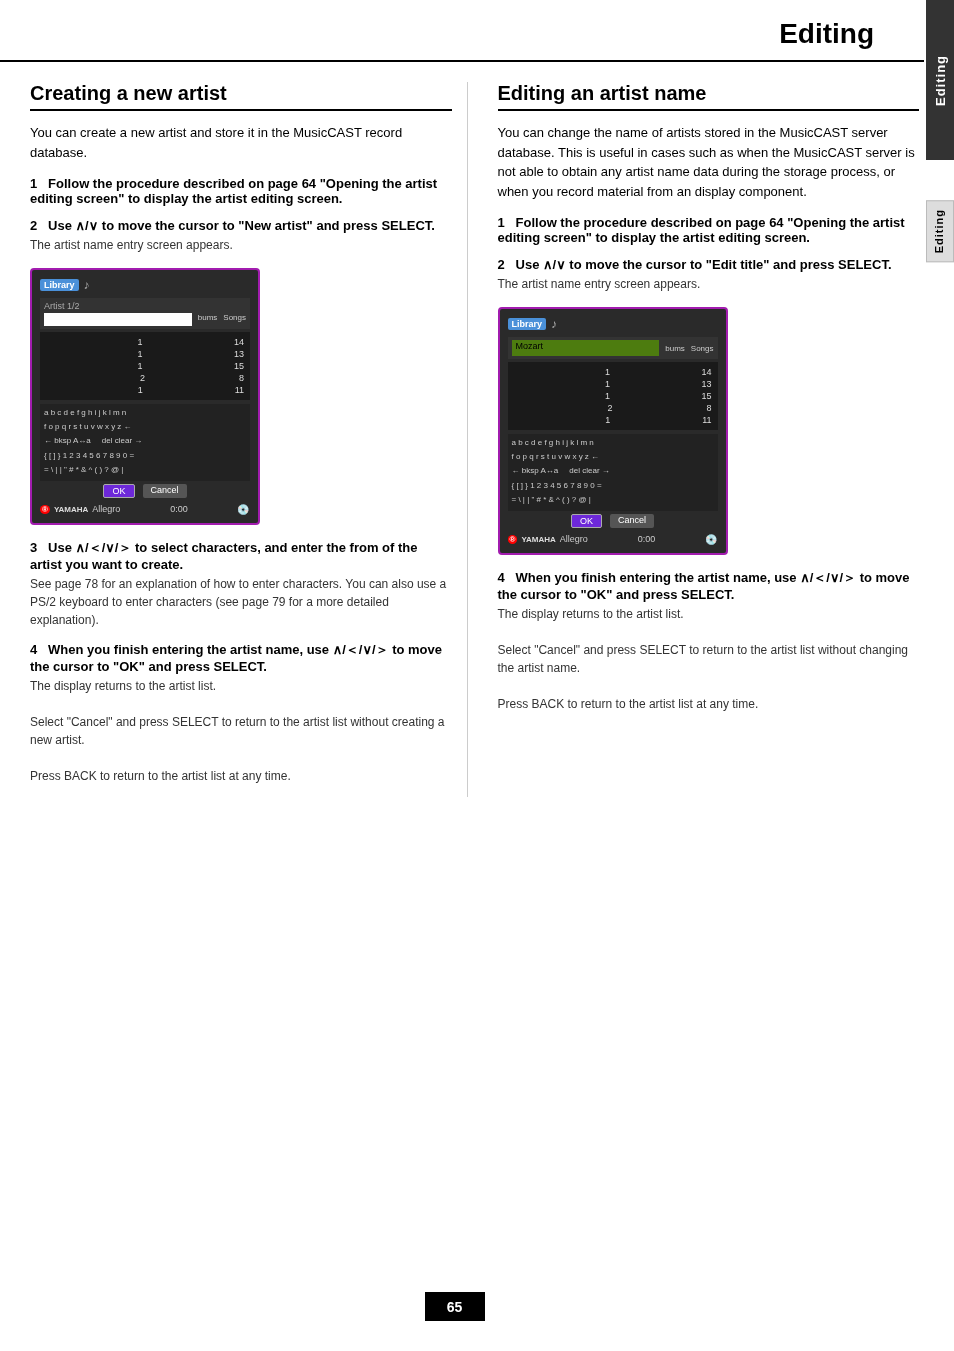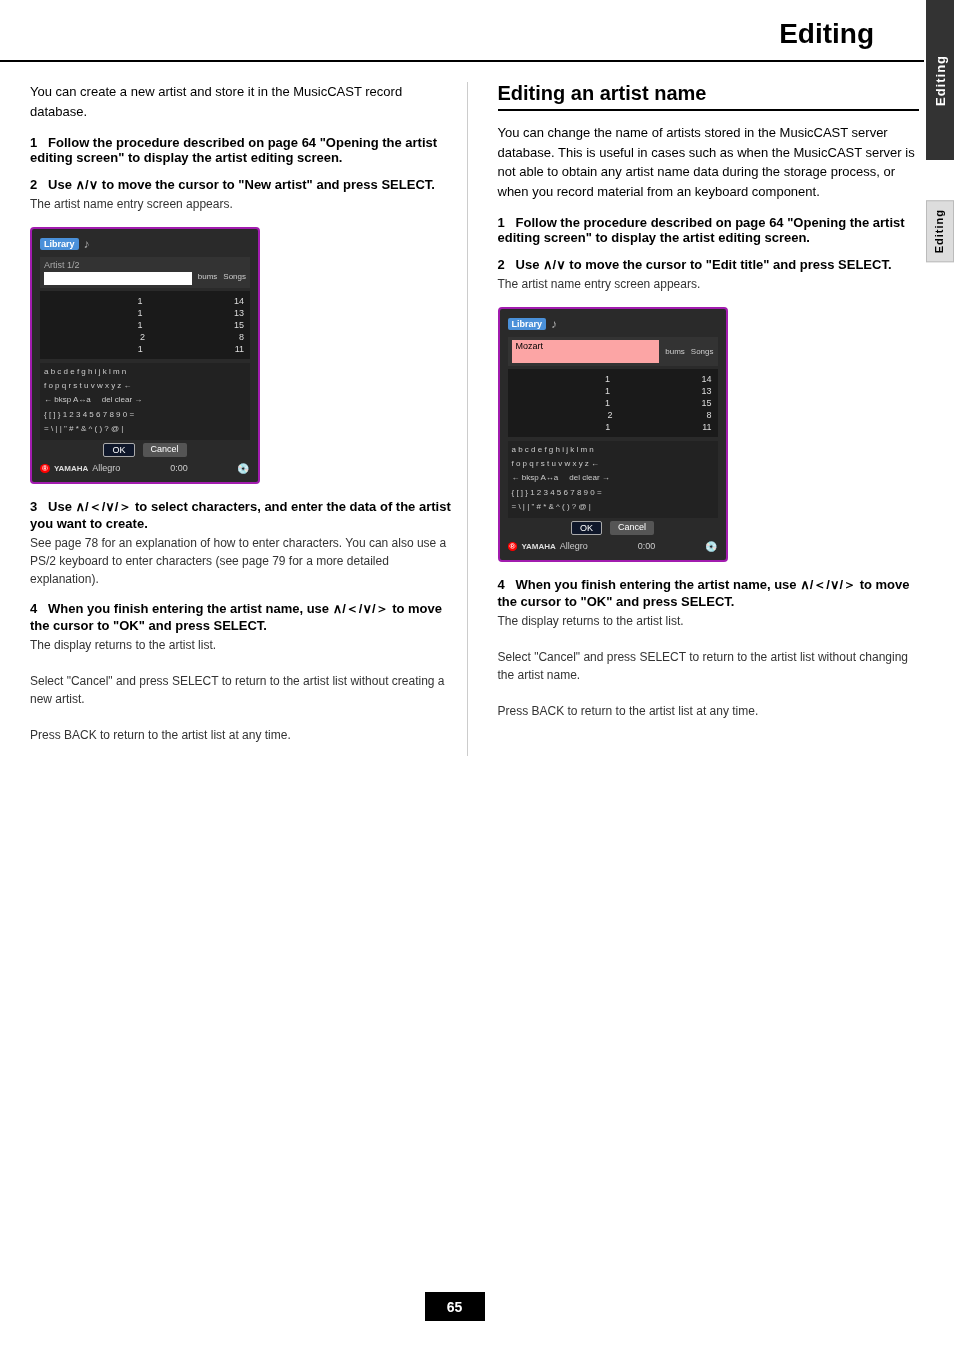--- a/index.html
+++ b/index.html
@@ -162,21 +162,21 @@
 
     .screen-btn {
       background: #555;
       color: #fff;
       padding: 1px 8px;
       font-size: 9px;
       border-radius: 2px;
     }
 
     .screen-btn.active {
-      background: #0f172a;
+      background: #6d28d9;
       border: 1px solid #aaa;
     }
 
     .screen-bottom {
       display: flex;
       justify-content: space-between;
       align-items: center;
       margin-top: 6px;
       font-size: 9px;
       color: #aaa;
@@ -233,20 +233,21 @@
 <body>
 
 <div style="position:relative;">
   <div class="page-title">Editing</div>
   <div class="editing-tab">Editing</div>
 </div>
 
 <div class="main-content">
 
   <div class="left-col">
+    <div class="section-title">Creating a new artist</div>
     <div class="intro-text">You can create a new artist and store it in the MusicCAST record database.</div>
 
     <div class="step">
       <span class="step-number">1&nbsp;&nbsp;</span>
       <span class="step-title">Follow the procedure described on page 64 "Opening the artist editing screen" to display the artist editing screen.</span>
     </div>
 
     <div class="step">
       <span class="step-number">2&nbsp;&nbsp;</span>
       <span class="step-title">Use ∧/∨ to move the cursor to "New artist" and press SELECT.</span>
@@ -312,55 +313,55 @@
           <span class="yamaha-logo">YAMAHA</span>
           <span style="font-size:9px; color:#ccc;">Allegro</span>
         </div>
         <span style="font-size:9px; color:#ccc;">0:00</span>
         <span style="font-size:10px;">💿</span>
       </div>
     </div>
 
     <div class="step">
       <span class="step-number">3&nbsp;&nbsp;</span>
-      <span class="step-title">Use ∧/＜/∨/＞ to select characters, and enter the data of the artist you want to create.</span>
+      <span class="step-title">Use ∧/＜/∨/＞ to select characters, and enter the from of the artist you want to create.</span>
       <div class="step-desc">See page 78 for an explanation of how to enter characters.
 You can also use a PS/2 keyboard to enter characters (see page 79 for a more detailed explanation).</div>
     </div>
 
     <div class="step">
       <span class="step-number">4&nbsp;&nbsp;</span>
       <span class="step-title">When you finish entering the artist name, use ∧/＜/∨/＞ to move the cursor to "OK" and press SELECT.</span>
       <div class="step-desc">The display returns to the artist list.<br><br>Select "Cancel" and press SELECT to return to the artist list without creating a new artist.<br><br>Press BACK to return to the artist list at any time.</div>
     </div>
   </div>
 
   <div class="right-col">
     <div class="section-title">Editing an artist name</div>
-    <div class="intro-text">You can change the name of artists stored in the MusicCAST server database. This is useful in cases such as when the MusicCAST server is not able to obtain any artist name data during the storage process, or when you record material from an keyboard component.</div>
+    <div class="intro-text">You can change the name of artists stored in the MusicCAST server database. This is useful in cases such as when the MusicCAST server is not able to obtain any artist name data during the storage process, or when you record material from an display component.</div>
 
     <div class="step">
       <span class="step-number">1&nbsp;&nbsp;</span>
       <span class="step-title">Follow the procedure described on page 64 "Opening the artist editing screen" to display the artist editing screen.</span>
     </div>
 
     <div class="step">
       <span class="step-number">2&nbsp;&nbsp;</span>
       <span class="step-title">Use ∧/∨ to move the cursor to "Edit title" and press SELECT.</span>
       <div class="step-desc">The artist name entry screen appears.</div>
     </div>
 
     <div class="screen-mockup">
       <div class="screen-header">
         <div class="screen-logo">Library</div>
         <span class="screen-icon">♪</span>
       </div>
       <div style="background:#333; padding:3px 4px; margin-bottom:3px;">
         <div style="display:flex; justify-content:space-between; align-items:center;">
-          <div style="background:#fca5a5; color:#000; font-size:9px; padding:1px 4px; flex:1; height:23px;">Mozart</div>
+          <div style="background:#4d7c0f; color:#000; font-size:9px; padding:1px 4px; flex:1; height:16px;">Mozart</div>
           <div style="display:flex; gap:6px; margin-left:6px; font-size:8px; color:#ccc;">
             <span>bums</span>
             <span>Songs</span>
           </div>
         </div>
       </div>
       <div class="screen-list-area">
         <div class="screen-row">
             <span></span>
             <span>1</span>

